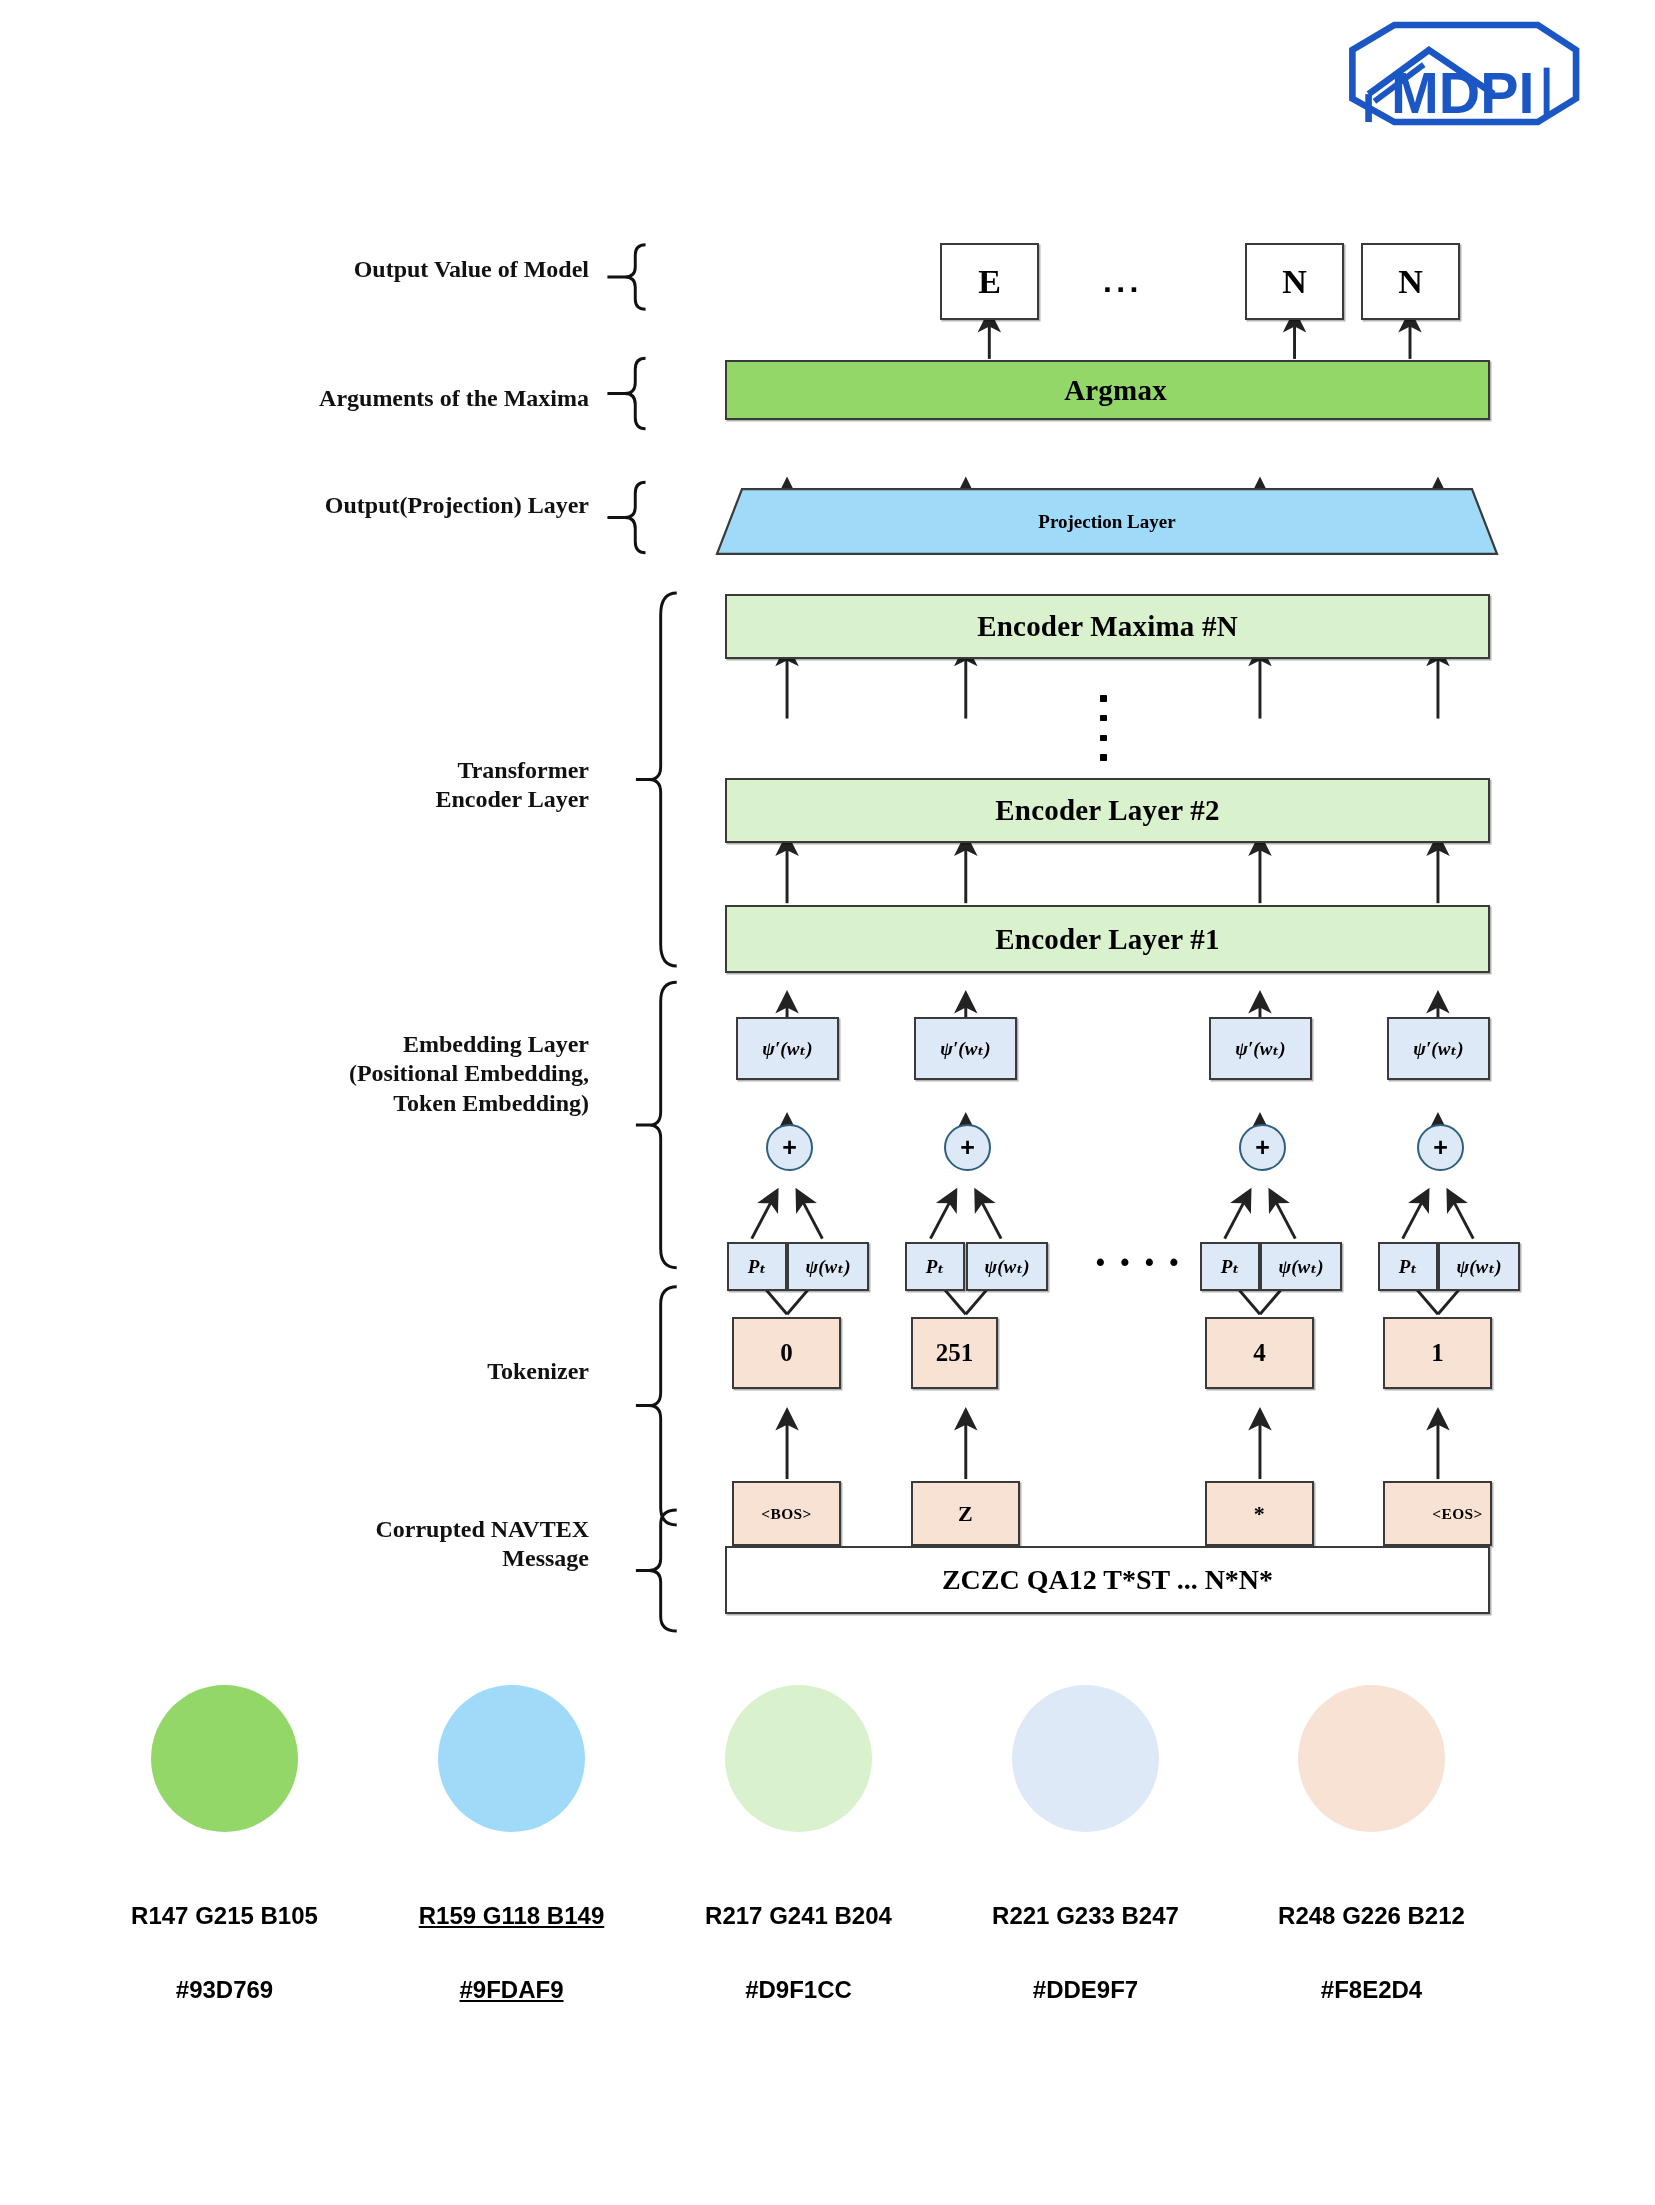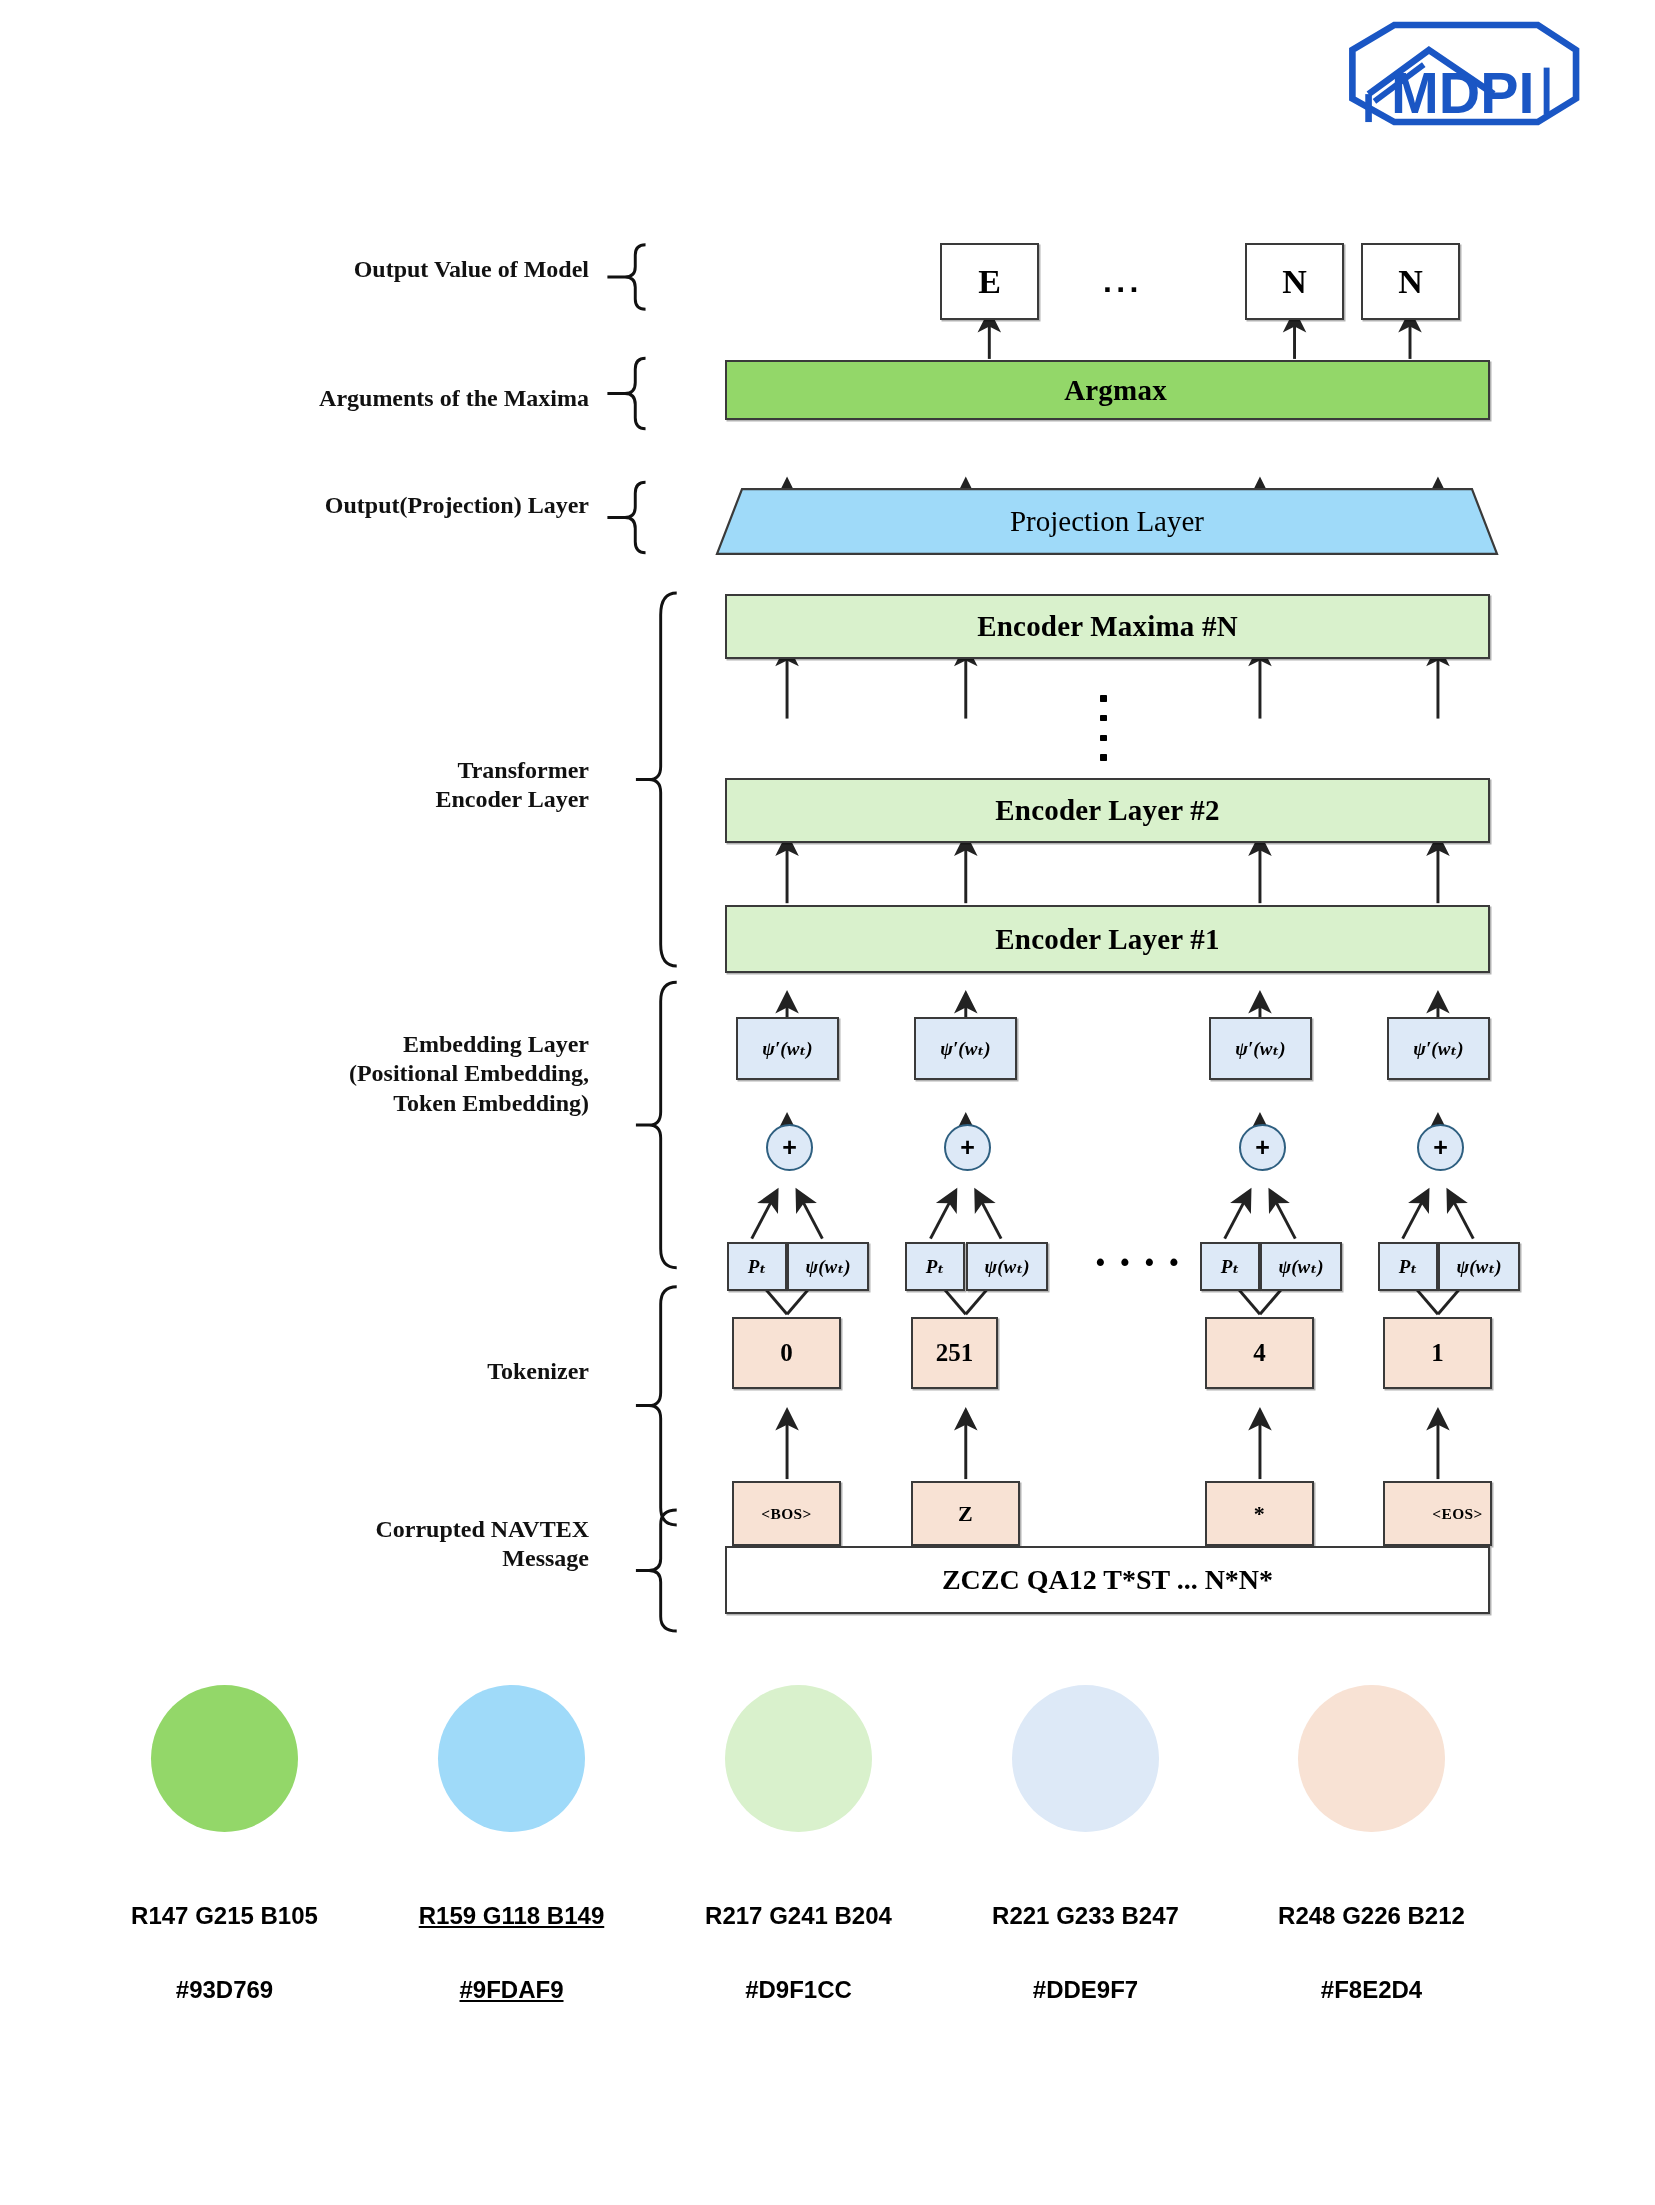--- a/index.html
+++ b/index.html
@@ -66,21 +66,21 @@
     font-size:28px;
     font-weight:bold;
     font-family:"Liberation Serif","DejaVu Serif",serif;
   }
 
   
   #projection-layer {
     position:absolute;
     display:flex; align-items:center; justify-content:center;
     background:#9FDAF9;
-    font-size:29px; font-weight:normal;
+    font-size:19px; font-weight:bold;
     border:none;
     clip-path:polygon(3.2% 0%, 96.8% 0%, 100% 100%, 0% 100%);
     color:#000;
   }
   #projection-layer-outline{
     position:absolute; pointer-events:none;
   }
 
   
   .plus-circle {

